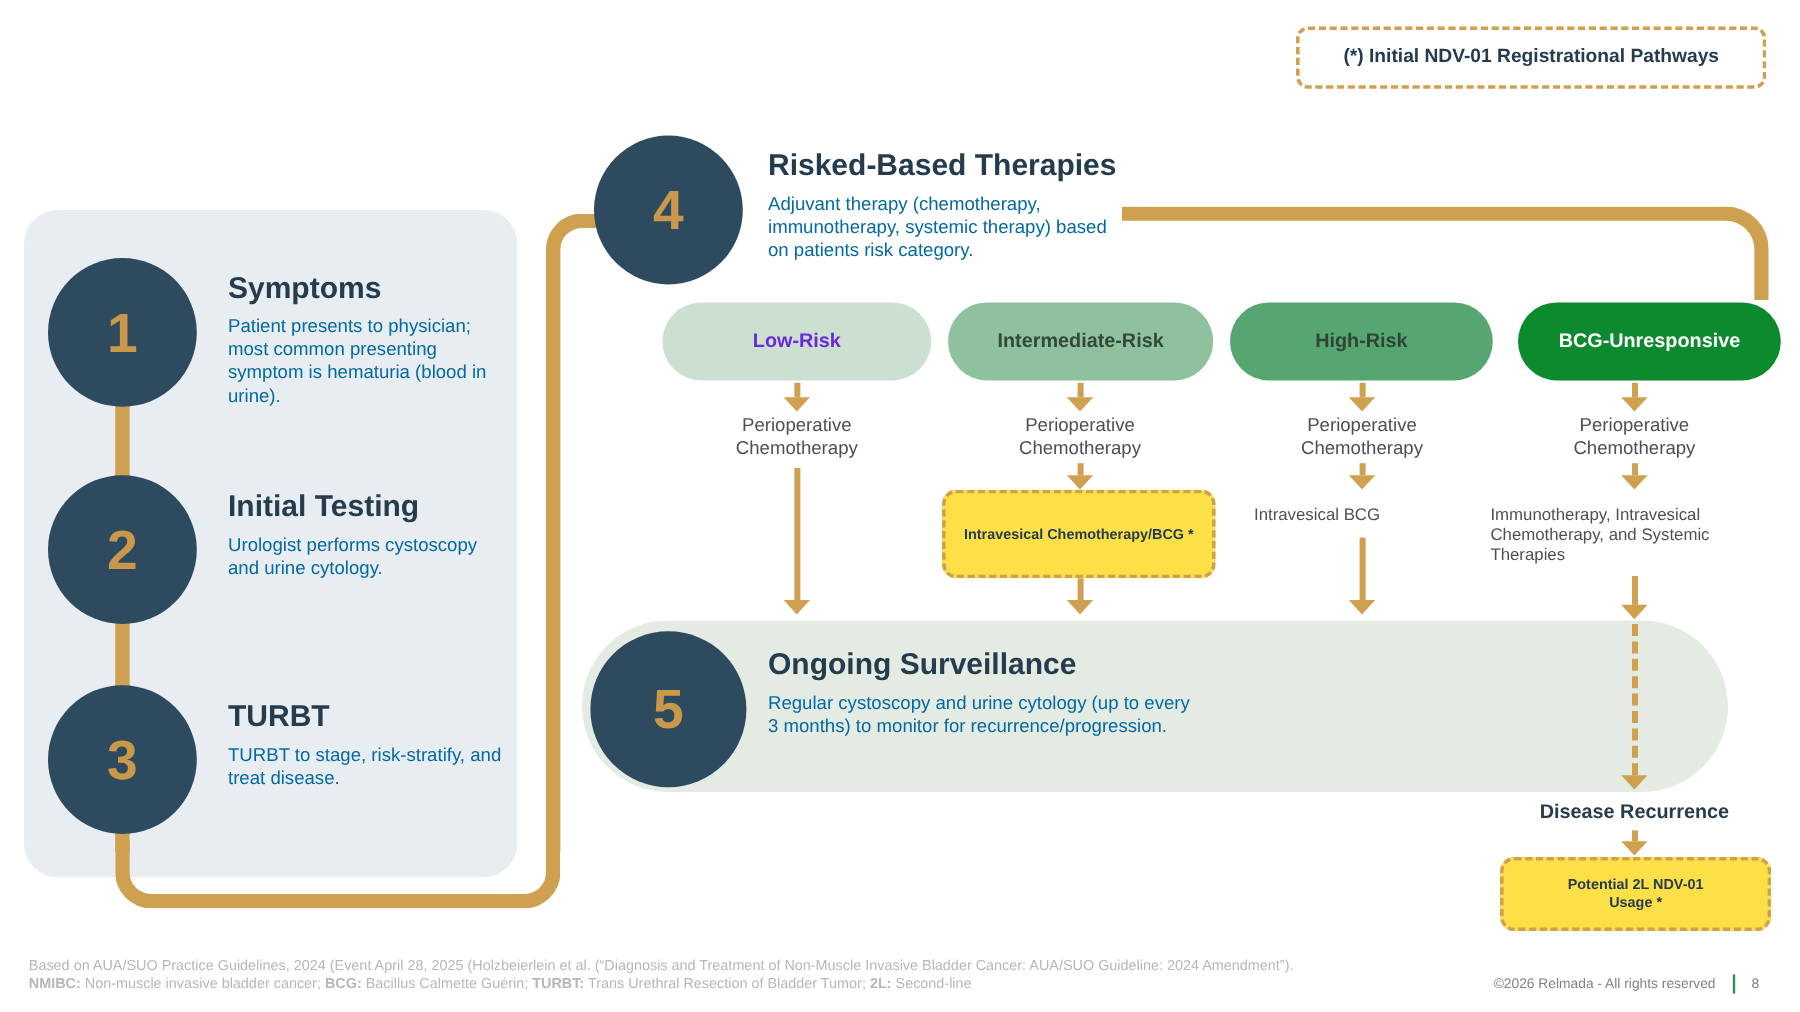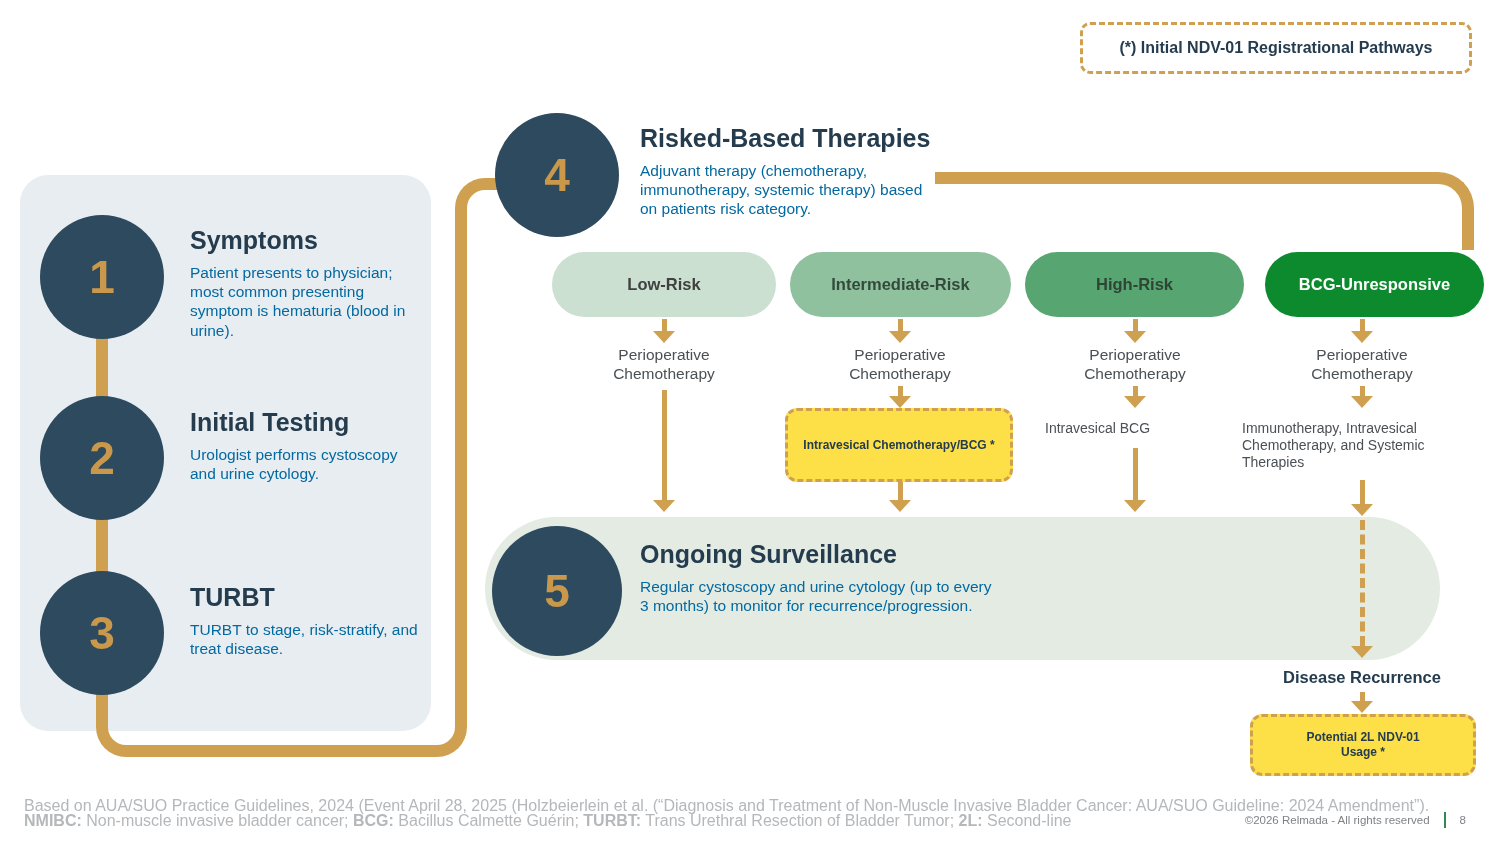--- a/index.html
+++ b/index.html
@@ -65,21 +65,21 @@
   #step4-text { left:640px; top:124px; width:330px; }
   #step4-text p { width:292px; }
   #step5-text { left:640px; top:540px; width:380px; }
   #step5-text p { width:362px; }
   
   .risk-pill {
     position:absolute; top:252px; height:65px; border-radius:33px;
     display:flex; align-items:center; justify-content:center;
     font-size:16.5px; font-weight:700; z-index:2;
   }
-  #pill-low  { left:552px;  width:224px; background:#CBE0D1; color:#404040; }
+  #pill-low  { left:552px;  width:224px; background:#CBE0D1; color:#6d28d9; }
   #pill-int  { left:790px;  width:221px; background:#8FC19E; color:#33493C; }
   #pill-high { left:1025px; width:219px; background:#57A672; color:#2E4536; }
   #pill-bcg  { left:1265px; width:219px; background:#0D8A2E; color:#FFFFFF; }
   
   .arrow { position:absolute; z-index:2; width:22px; }
   .arrow .stem { width:5px; background:#CFA050; margin:0 auto; }
   .arrow .head {
     width:0; height:0; margin:0 auto;
     border-left:11px solid transparent; border-right:11px solid transparent;
     border-top:12px solid #CFA050;
@@ -108,21 +108,21 @@
   #dash-through {
     position:absolute; left:1360px; top:520px; height:126px; width:0;
     border-left:5px dashed #CFA050; z-index:2;
   }
   #recurrence-label {
     position:absolute; left:1262px; top:668px; width:200px; text-align:center;
     font-size:16.5px; font-weight:700; color:#243C4E; z-index:2;
   }
   
   #footnote1, #footnote2 {
-    position:absolute; left:24px; font-size:16px; color:#B4B8BB; z-index:2;
+    position:absolute; left:24px; font-size:12px; color:#B4B8BB; z-index:2;
     white-space:nowrap;
   }
   #footnote1 { top:797px; }
   #footnote2 { top:812px; }
   #footnote2 b { color:#B4B8BB; font-weight:700;margin-top:15px; }
   #copyright {
     position:absolute; right:20px; top:812px; font-size:11.5px; color:#7E8388;
     display:flex; align-items:center; gap:14px; z-index:2;
   }
   #copyright .sep { width:2px; height:16px; background:#2E8B57; }

